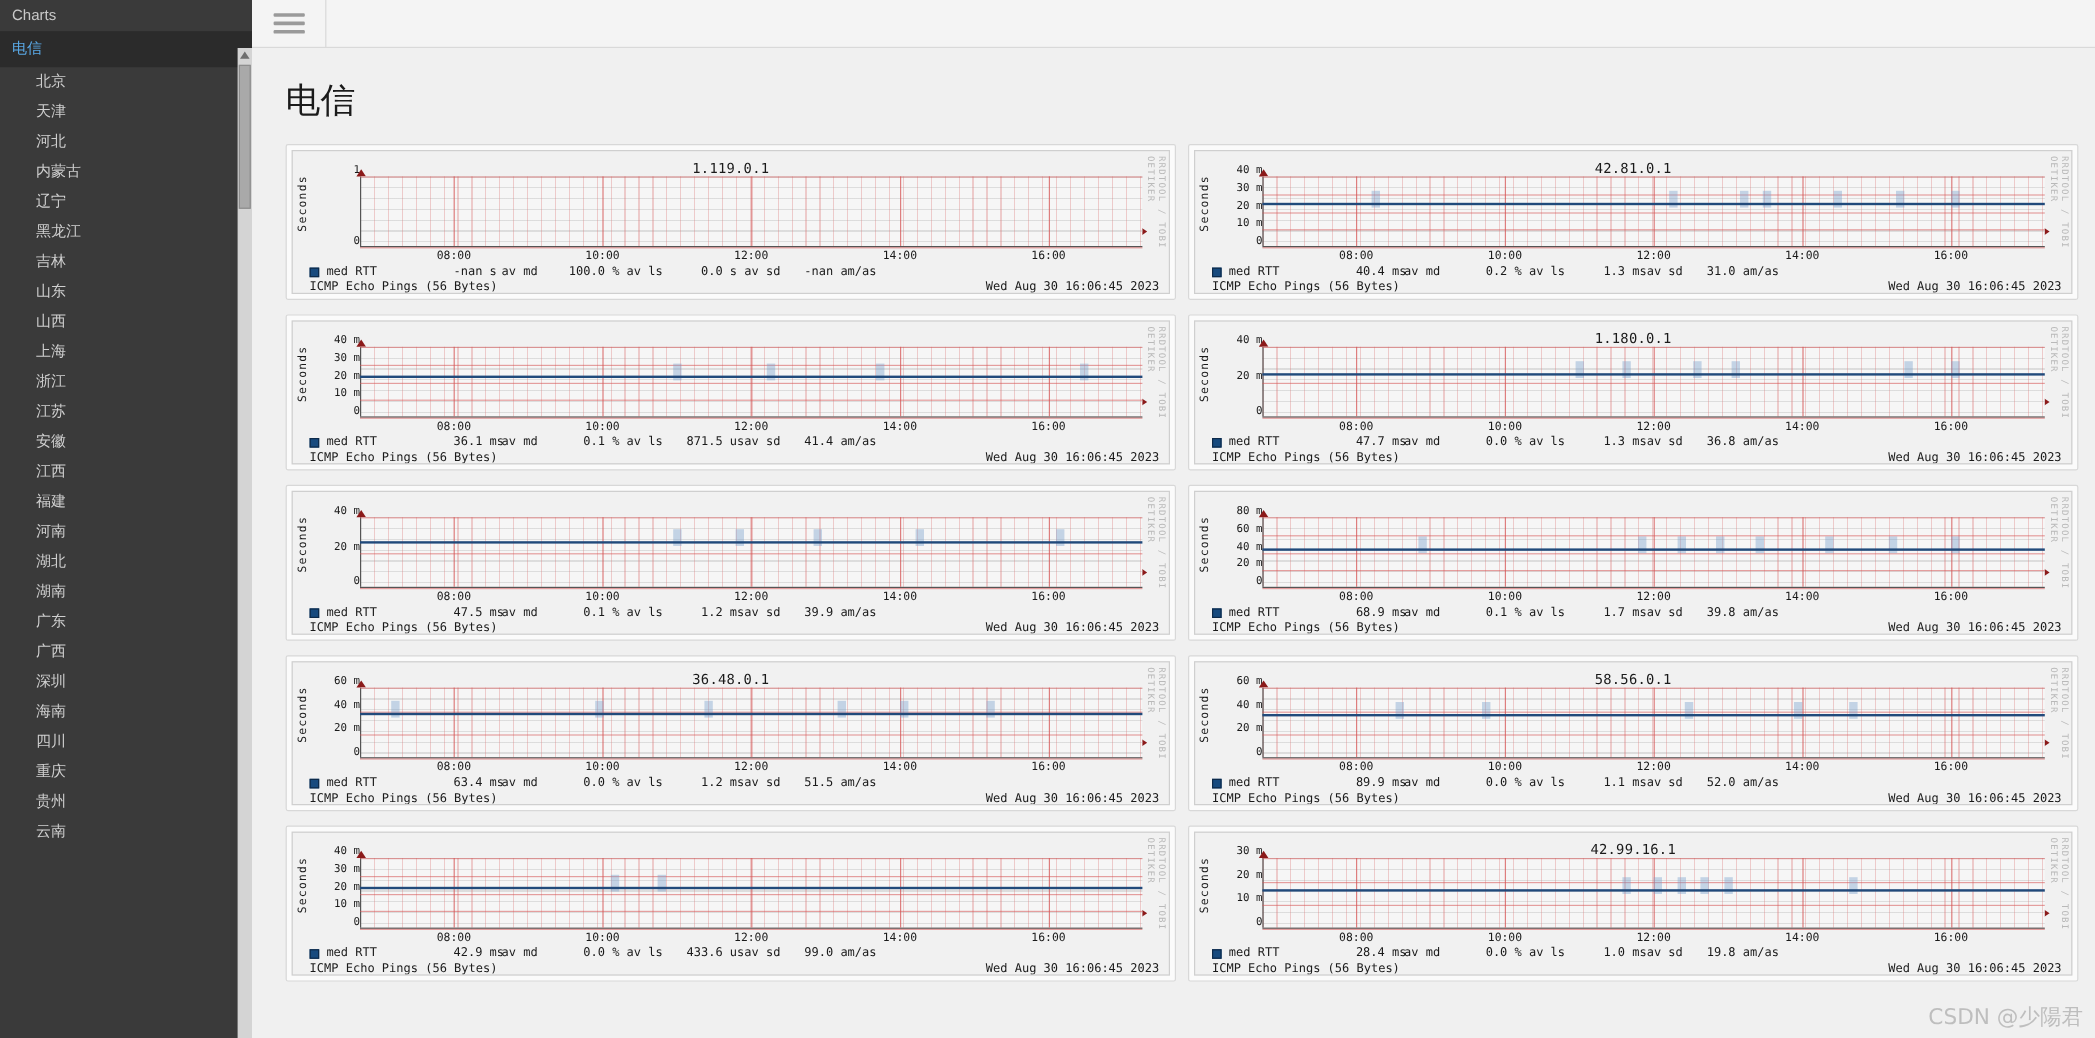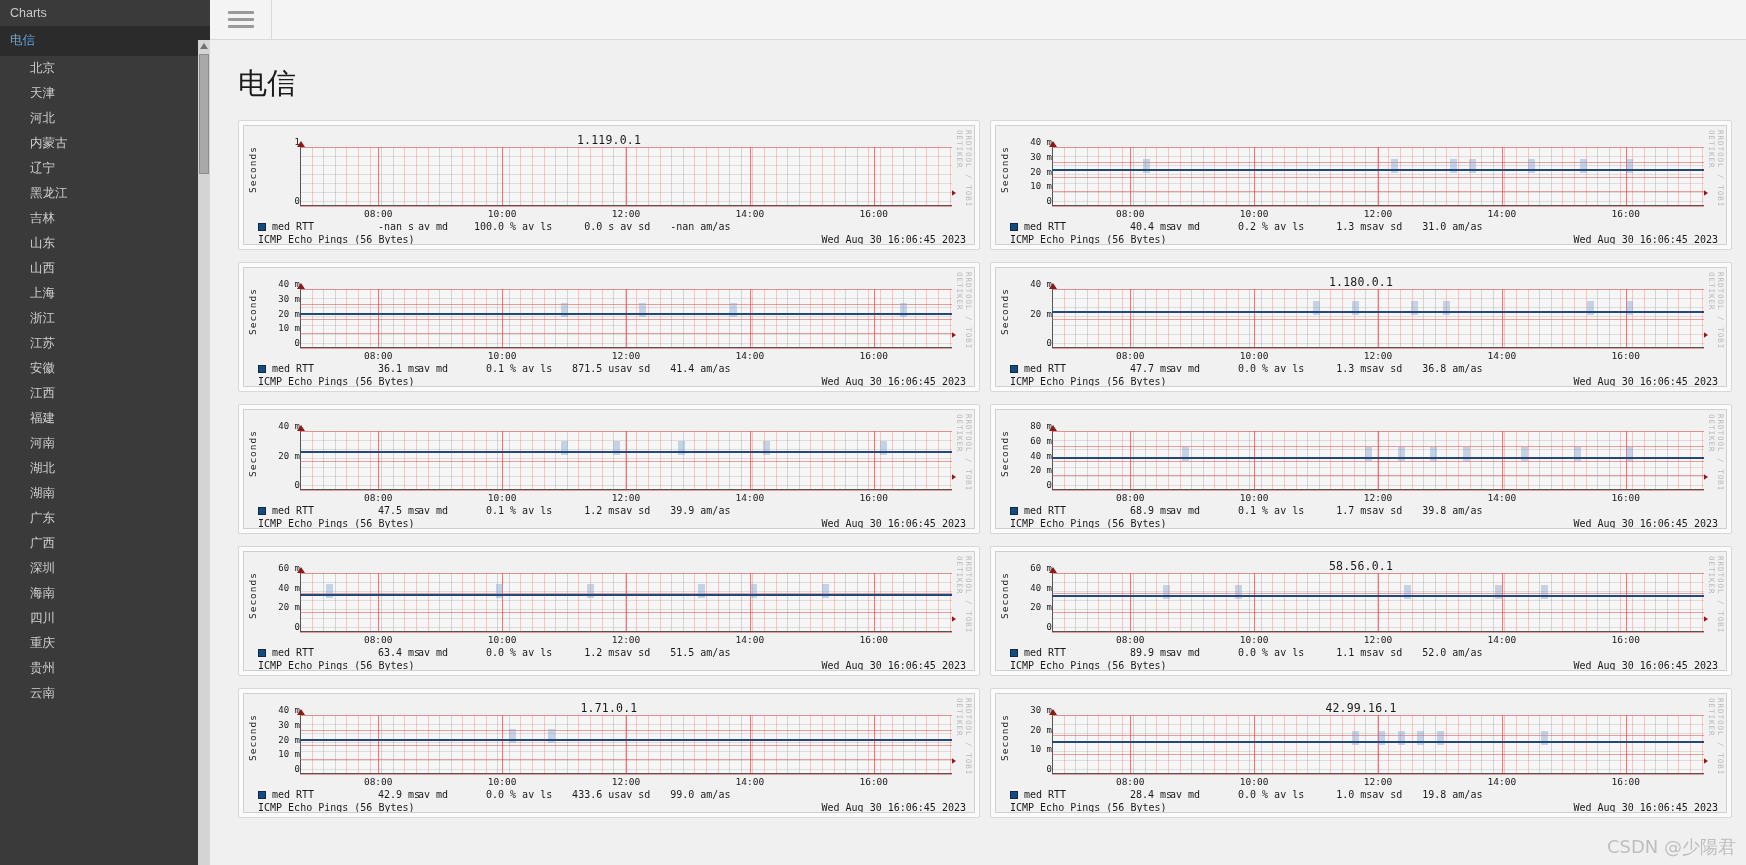--- a/index.html
+++ b/index.html
@@ -355,20 +355,21 @@
                 </span>
               </div>
               <div class="foot-row">
                 <span>ICMP Echo Pings (56 Bytes)</span>
                 <span>Wed Aug 30 16:06:45 2023</span>
               </div>
             </div>
           </div>
           <div class="card">
             <div class="rrd">
+              <div class="rrd-title">42.81.0.1</div>
               <div class="ylabel">Seconds</div>
               <div class="watermark">RRDTOOL / TOBI OETIKER</div>
               <div class="yticks">
                 <div style="position: absolute; right: 0px; top: -5px;">40 m</div>
                 <div style="position: absolute; right: 0px; top: 9.75px;">30 m</div>
                 <div style="position: absolute; right: 0px; top: 24.5px;">20 m</div>
                 <div style="position: absolute; right: 0px; top: 39.25px;">10 m</div>
                 <div style="position: absolute; right: 0px; top: 54px;">0</div>
               </div>
               <div class="arrow-head"></div>
@@ -658,20 +659,21 @@
                 </span>
               </div>
               <div class="foot-row">
                 <span>ICMP Echo Pings (56 Bytes)</span>
                 <span>Wed Aug 30 16:06:45 2023</span>
               </div>
             </div>
           </div>
           <div class="card">
             <div class="rrd">
+              <div class="rrd-title">36.48.0.1</div>
               <div class="ylabel">Seconds</div>
               <div class="watermark">RRDTOOL / TOBI OETIKER</div>
               <div class="yticks">
                 <div style="position: absolute; right: 0px; top: -5px;">60 m</div>
                 <div style="position: absolute; right: 0px; top: 14.6667px;">40 m</div>
                 <div style="position: absolute; right: 0px; top: 34.3333px;">20 m</div>
                 <div style="position: absolute; right: 0px; top: 54px;">0</div>
               </div>
               <div class="arrow-head"></div>
               <div class="arrow-right"></div>
@@ -778,21 +780,20 @@
                 </span>
               </div>
               <div class="foot-row">
                 <span>ICMP Echo Pings (56 Bytes)</span>
                 <span>Wed Aug 30 16:06:45 2023</span>
               </div>
             </div>
           </div>
           <div class="card">
             <div class="rrd">
-              <div class="rrd-title">1.71.0.1</div>
               <div class="ylabel">Seconds</div>
               <div class="watermark">RRDTOOL / TOBI OETIKER</div>
               <div class="yticks">
                 <div style="position: absolute; right: 0px; top: -5px;">40 m</div>
                 <div style="position: absolute; right: 0px; top: 9.75px;">30 m</div>
                 <div style="position: absolute; right: 0px; top: 24.5px;">20 m</div>
                 <div style="position: absolute; right: 0px; top: 39.25px;">10 m</div>
                 <div style="position: absolute; right: 0px; top: 54px;">0</div>
               </div>
               <div class="arrow-head"></div>

